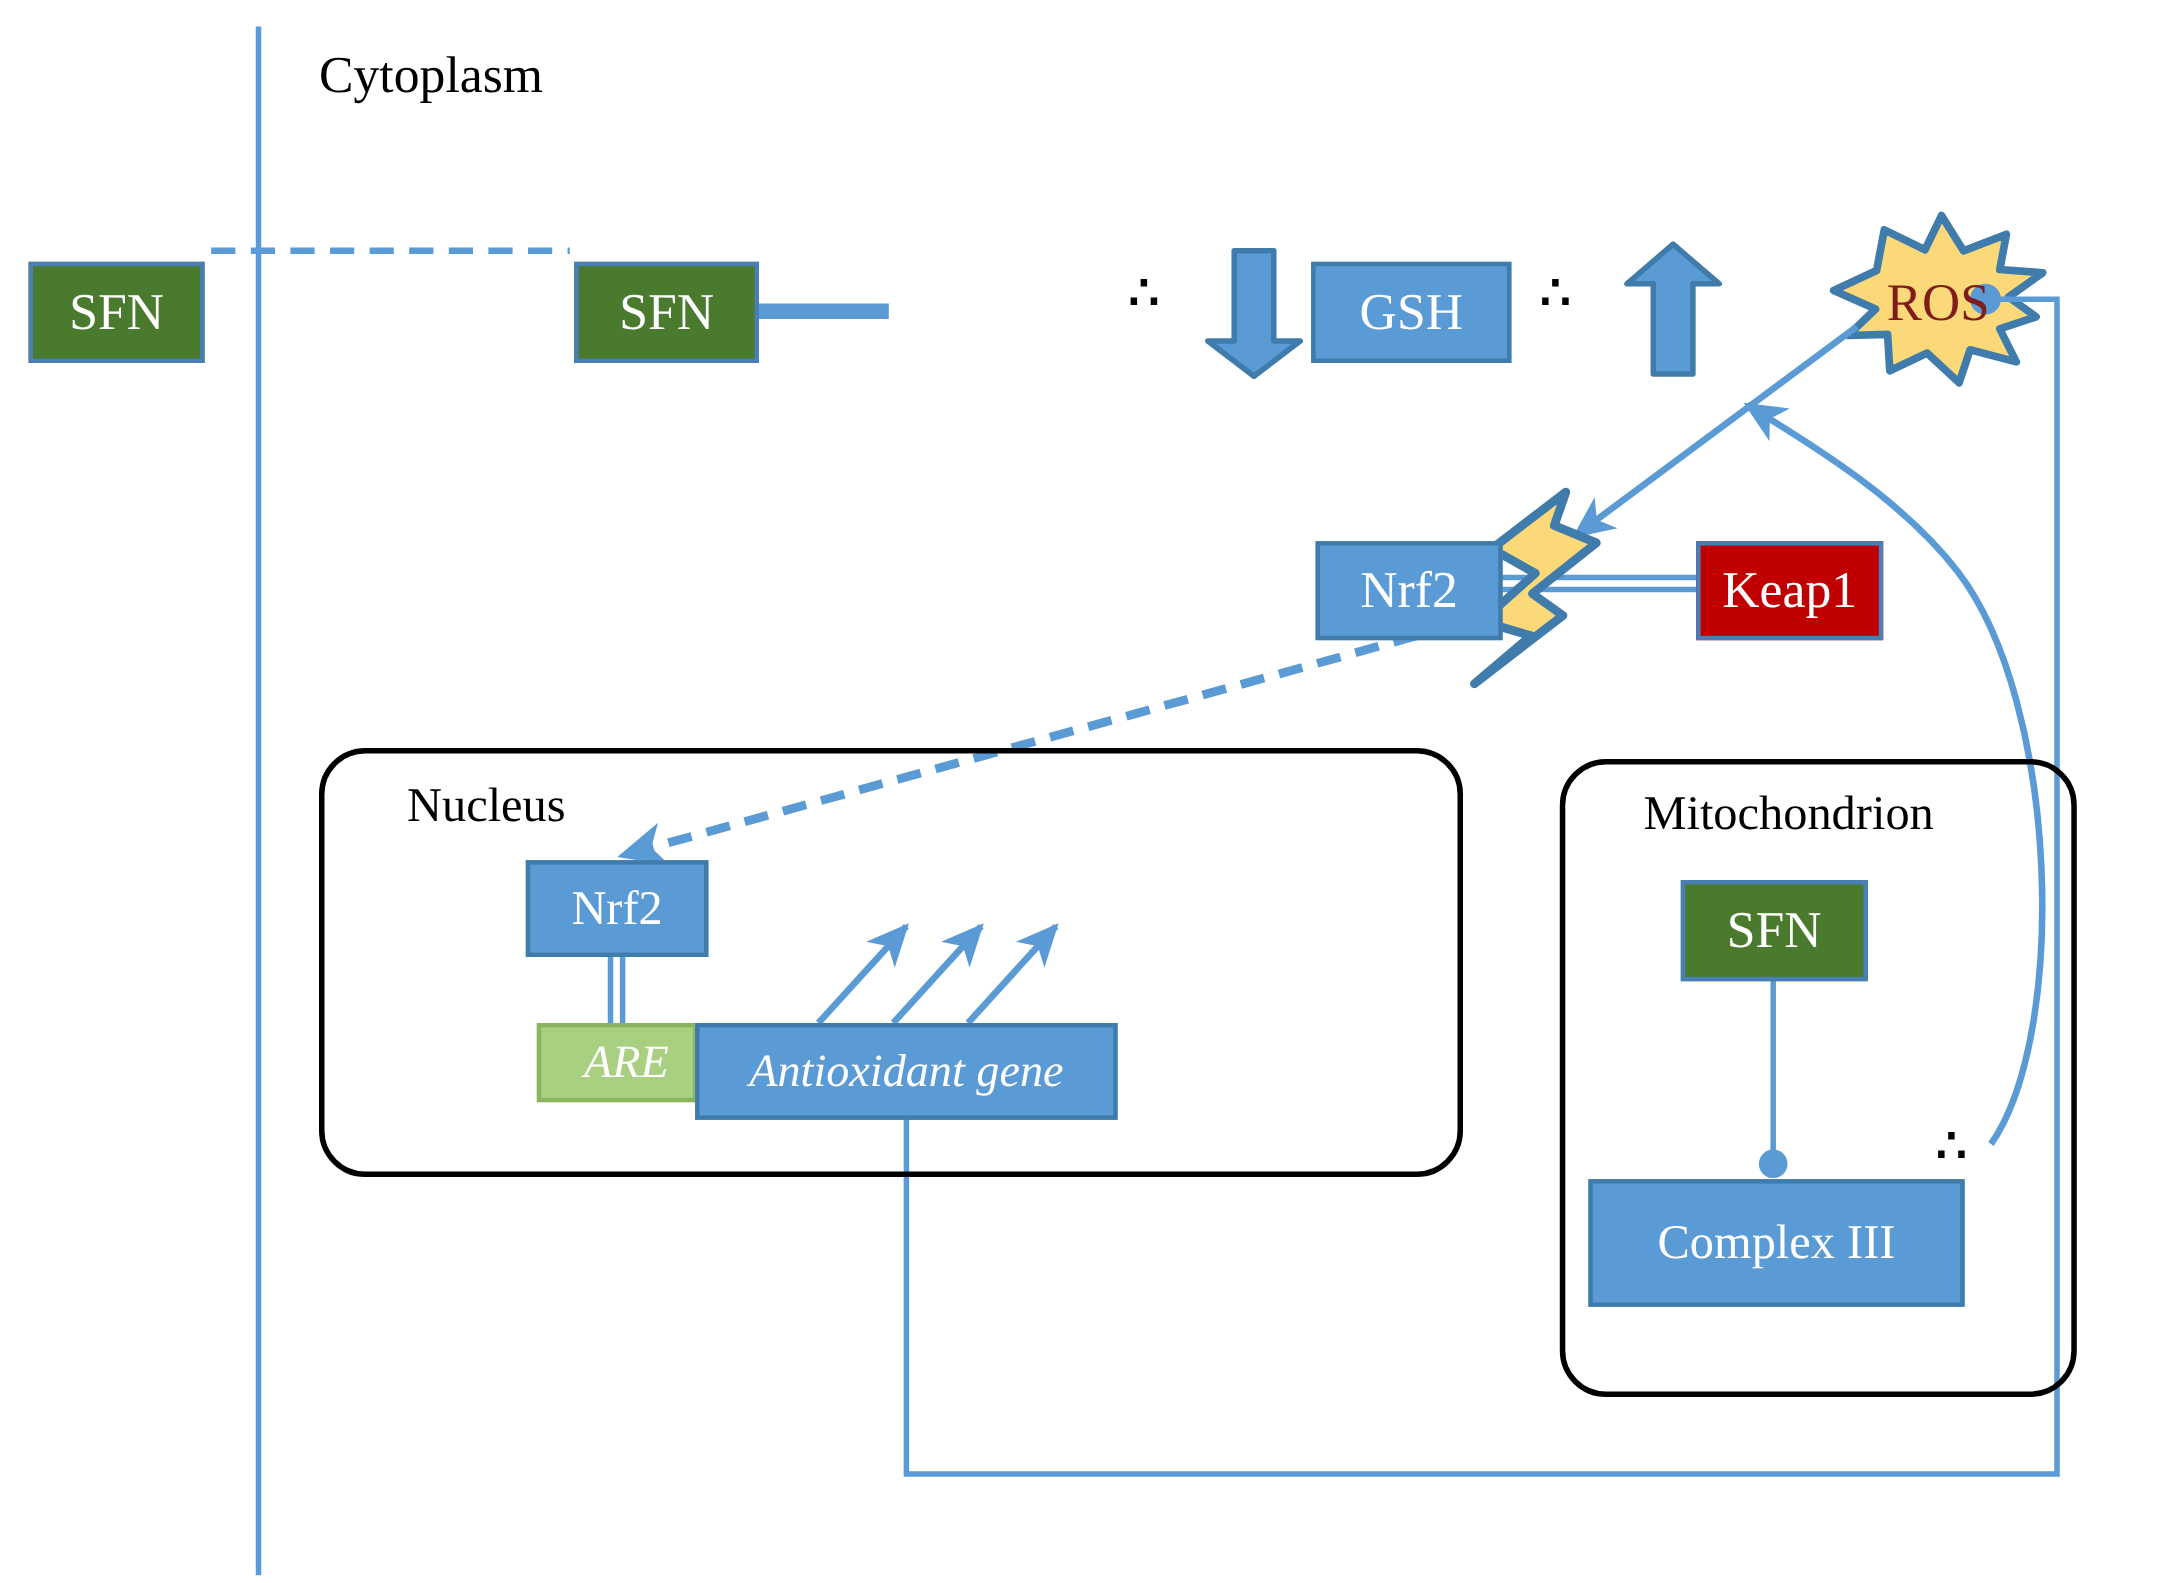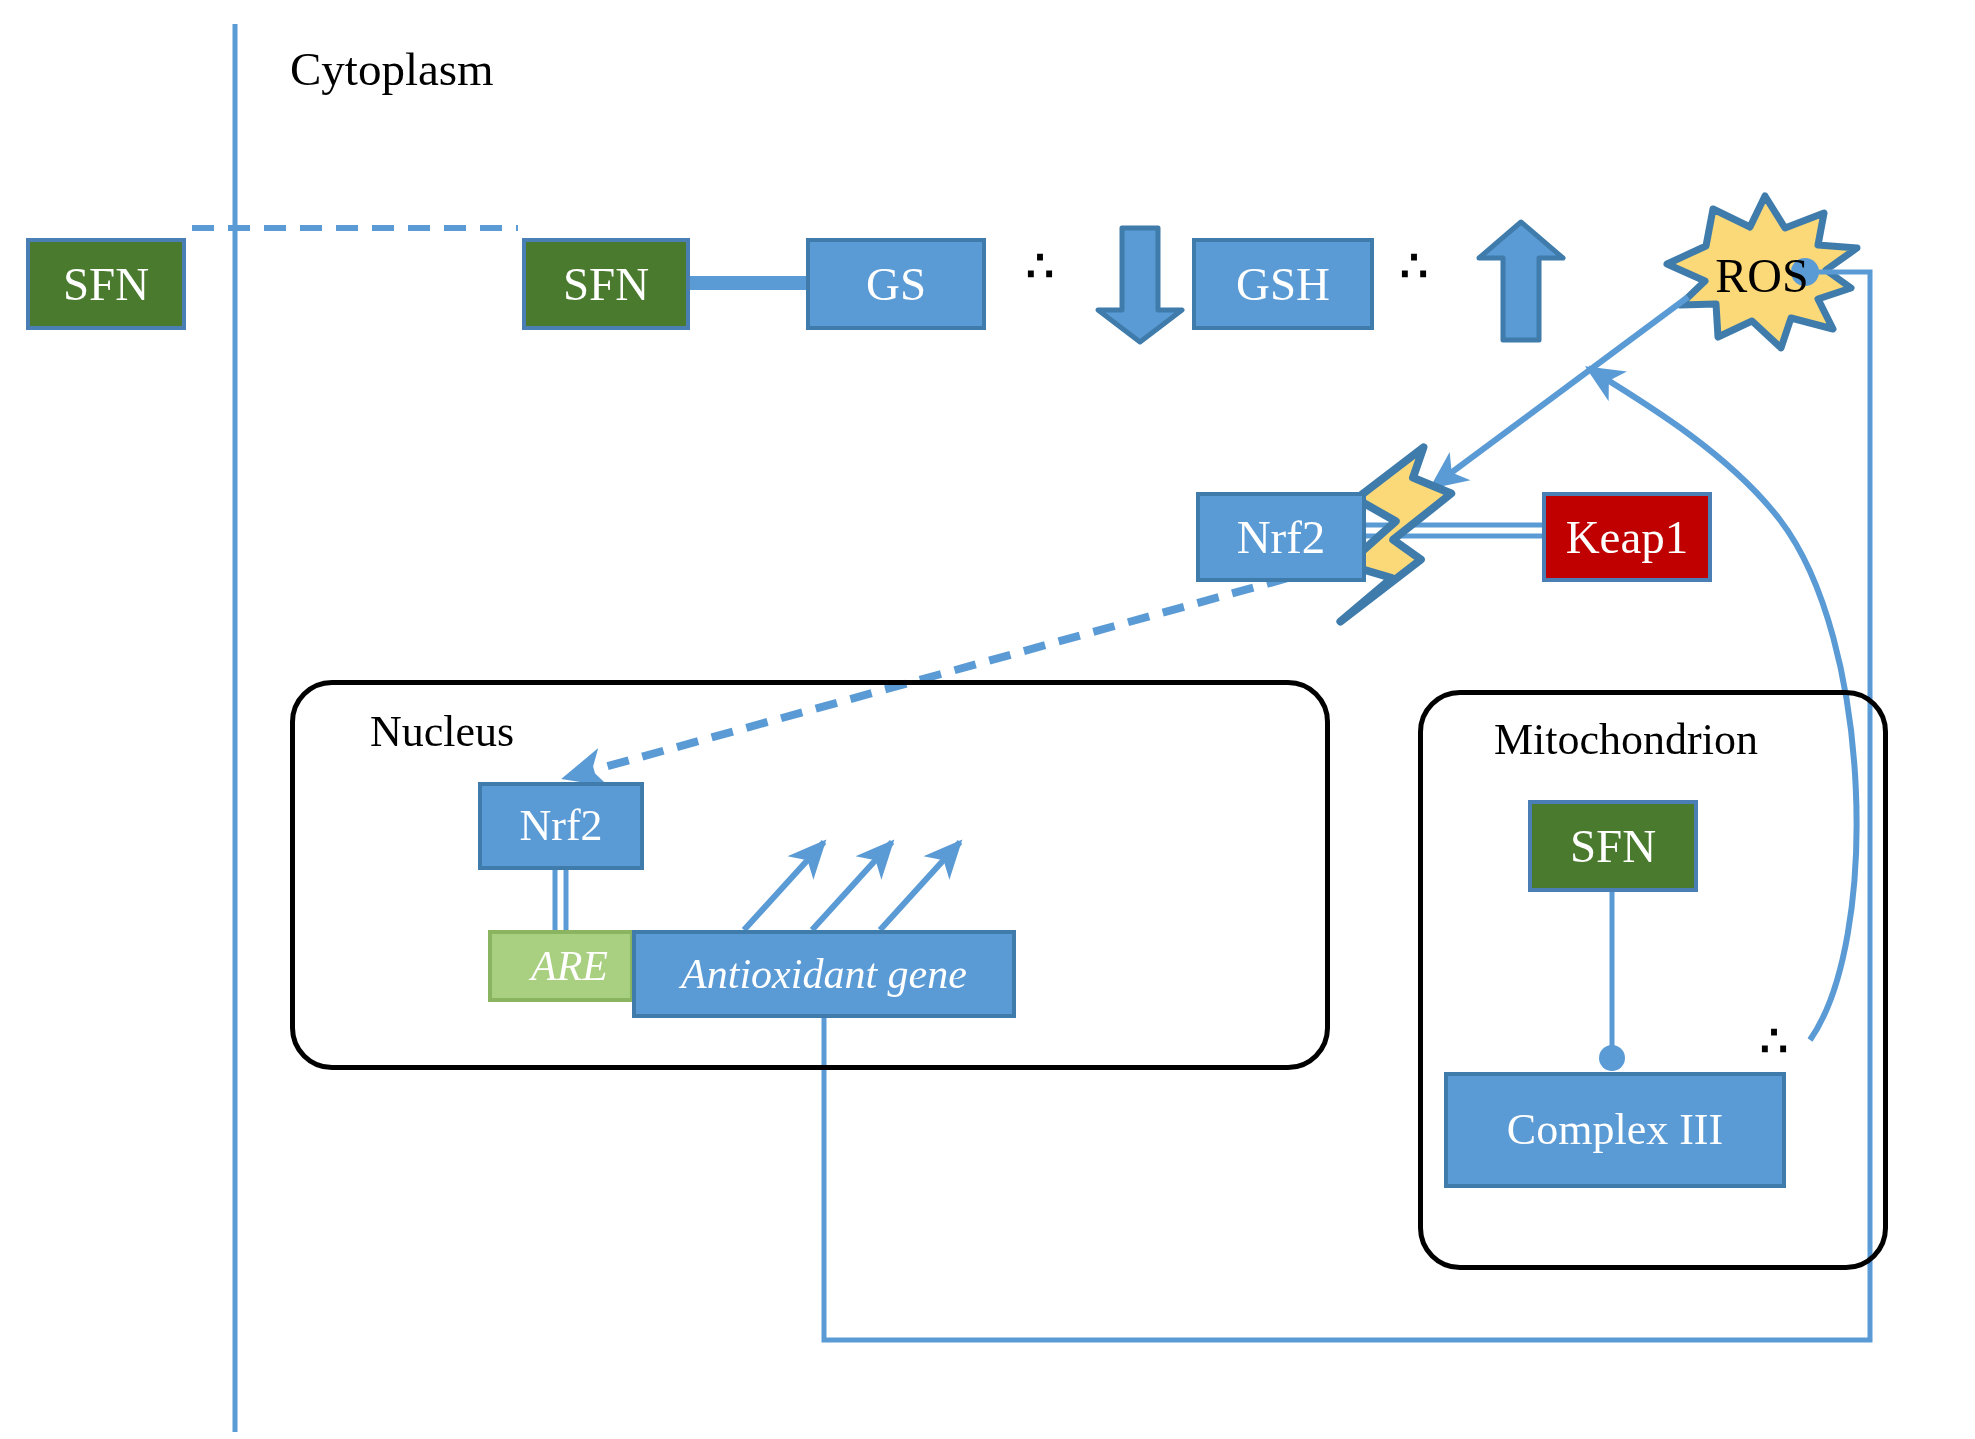--- a/index.html
+++ b/index.html
@@ -70,21 +70,21 @@
   .organelle {
     position: absolute;
     box-sizing: border-box;
     border: 5px solid #000000;
     border-radius: 42px;
     background: transparent;
     z-index: 1;
   }
   .star-text {
     position: absolute;
-    color: #000000;
+    color: #7f1d1d;
     white-space: nowrap;
     z-index: 7;
     line-height: 1;
   }
 
   
   .therefore {
     position: absolute;
     color: #000000;
     z-index: 6;
@@ -178,23 +178,20 @@
   <div class="therefore" style="left:1760px; top:1020px; font-size:44px;">∴</div>
 
   <div class="node green" style="left:26px; top:238px; width:160px; height:92px; font-size:47px;">
     <span>SFN</span>
   </div>
 
   <div class="node green" style="left:522px; top:238px; width:168px; height:92px; font-size:47px;">
     <span>SFN</span>
   </div>
 
-  <div class="node blue" style="left:806px; top:238px; width:180px; height:92px; font-size:47px;">
-    <span>GS</span>
-  </div>
 
   <div class="node blue" style="left:1192px; top:238px; width:182px; height:92px; font-size:47px;">
     <span>GSH</span>
   </div>
 
   <div class="star-text" style="left:1662px; top:252px; width:200px; text-align:center; font-size:48px;">ROS</div>
 
   <div class="node blue" style="left:1196px; top:492px; width:170px; height:90px; font-size:47px;">
     <span>Nrf2</span>
   </div>

